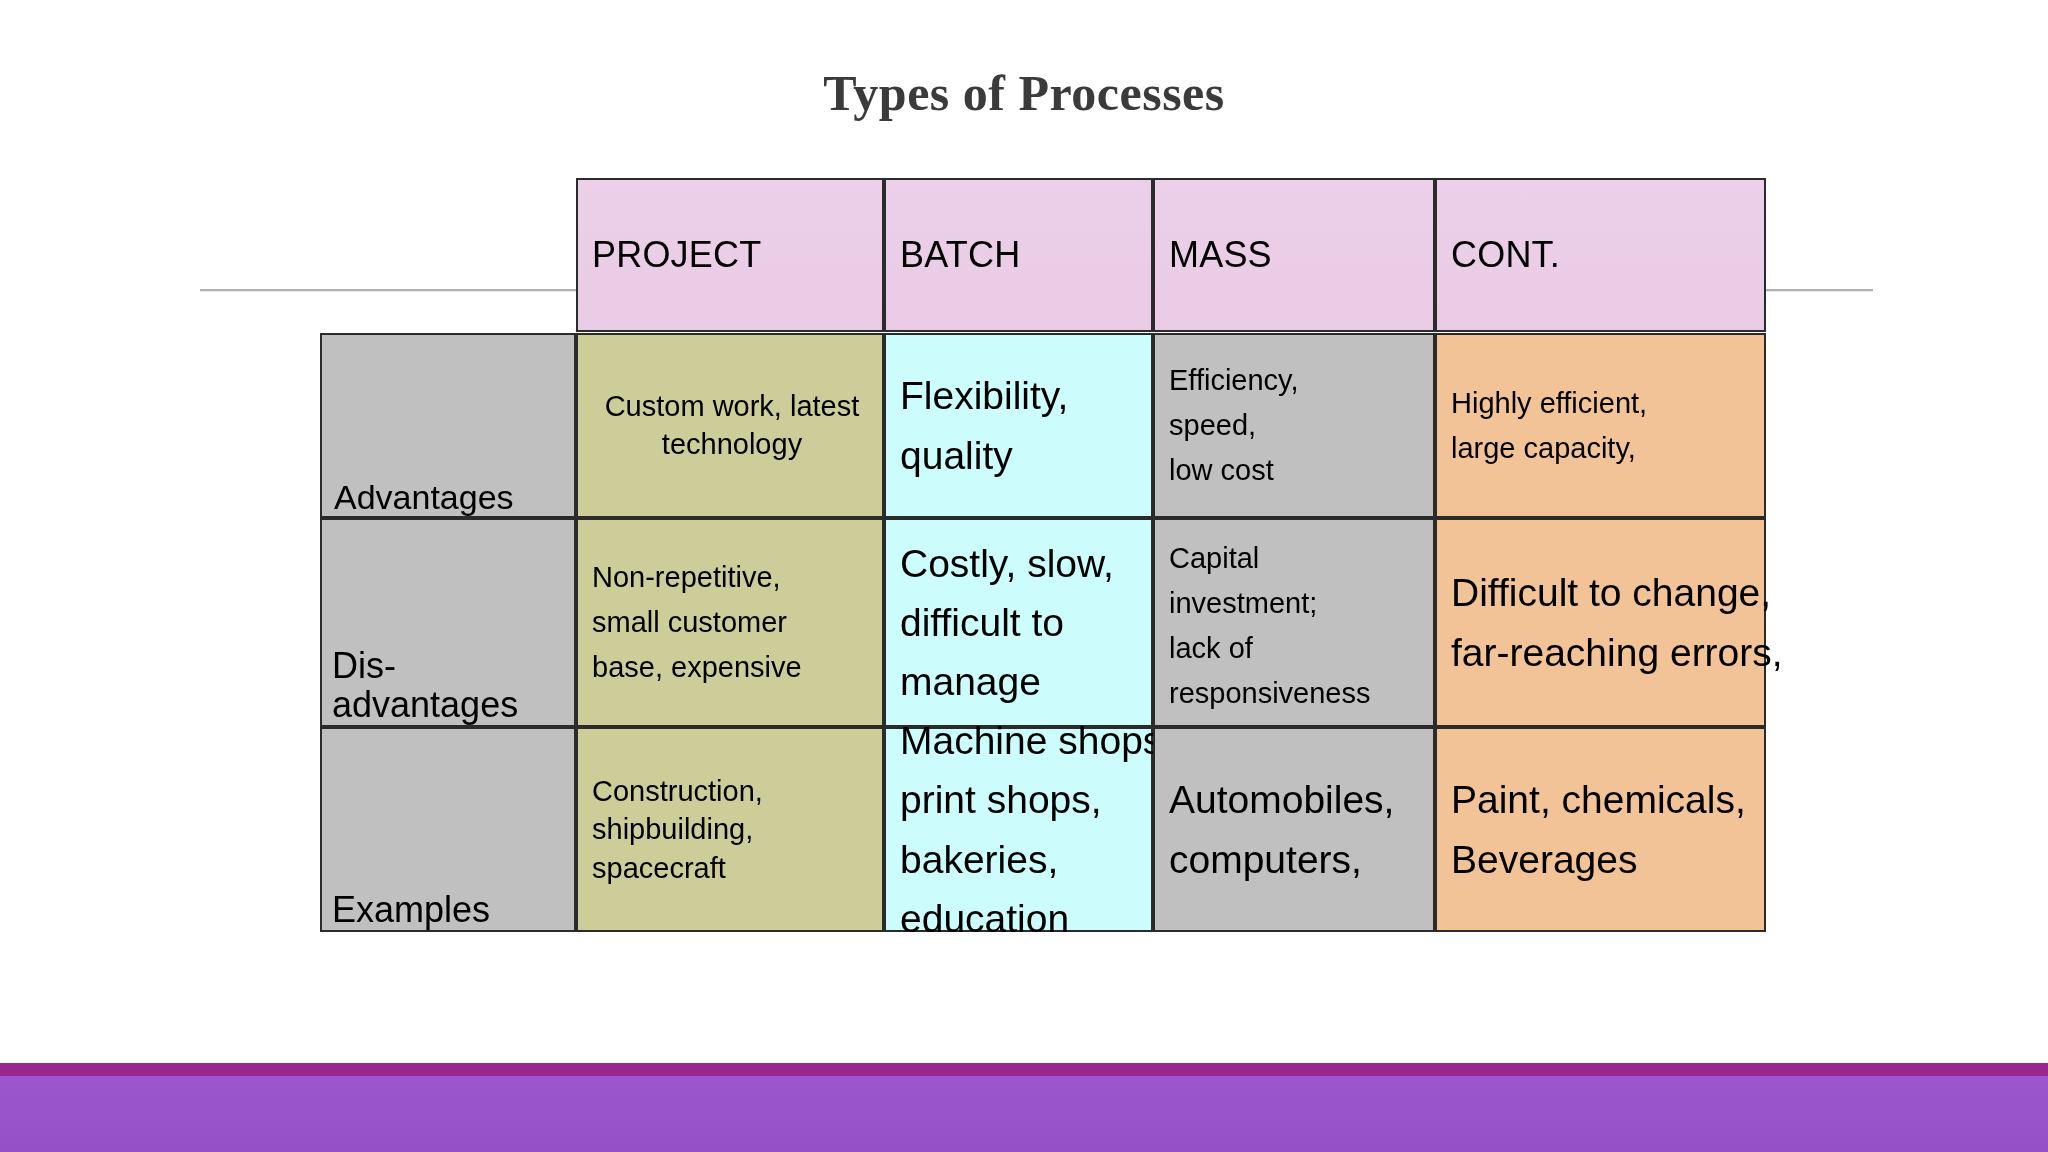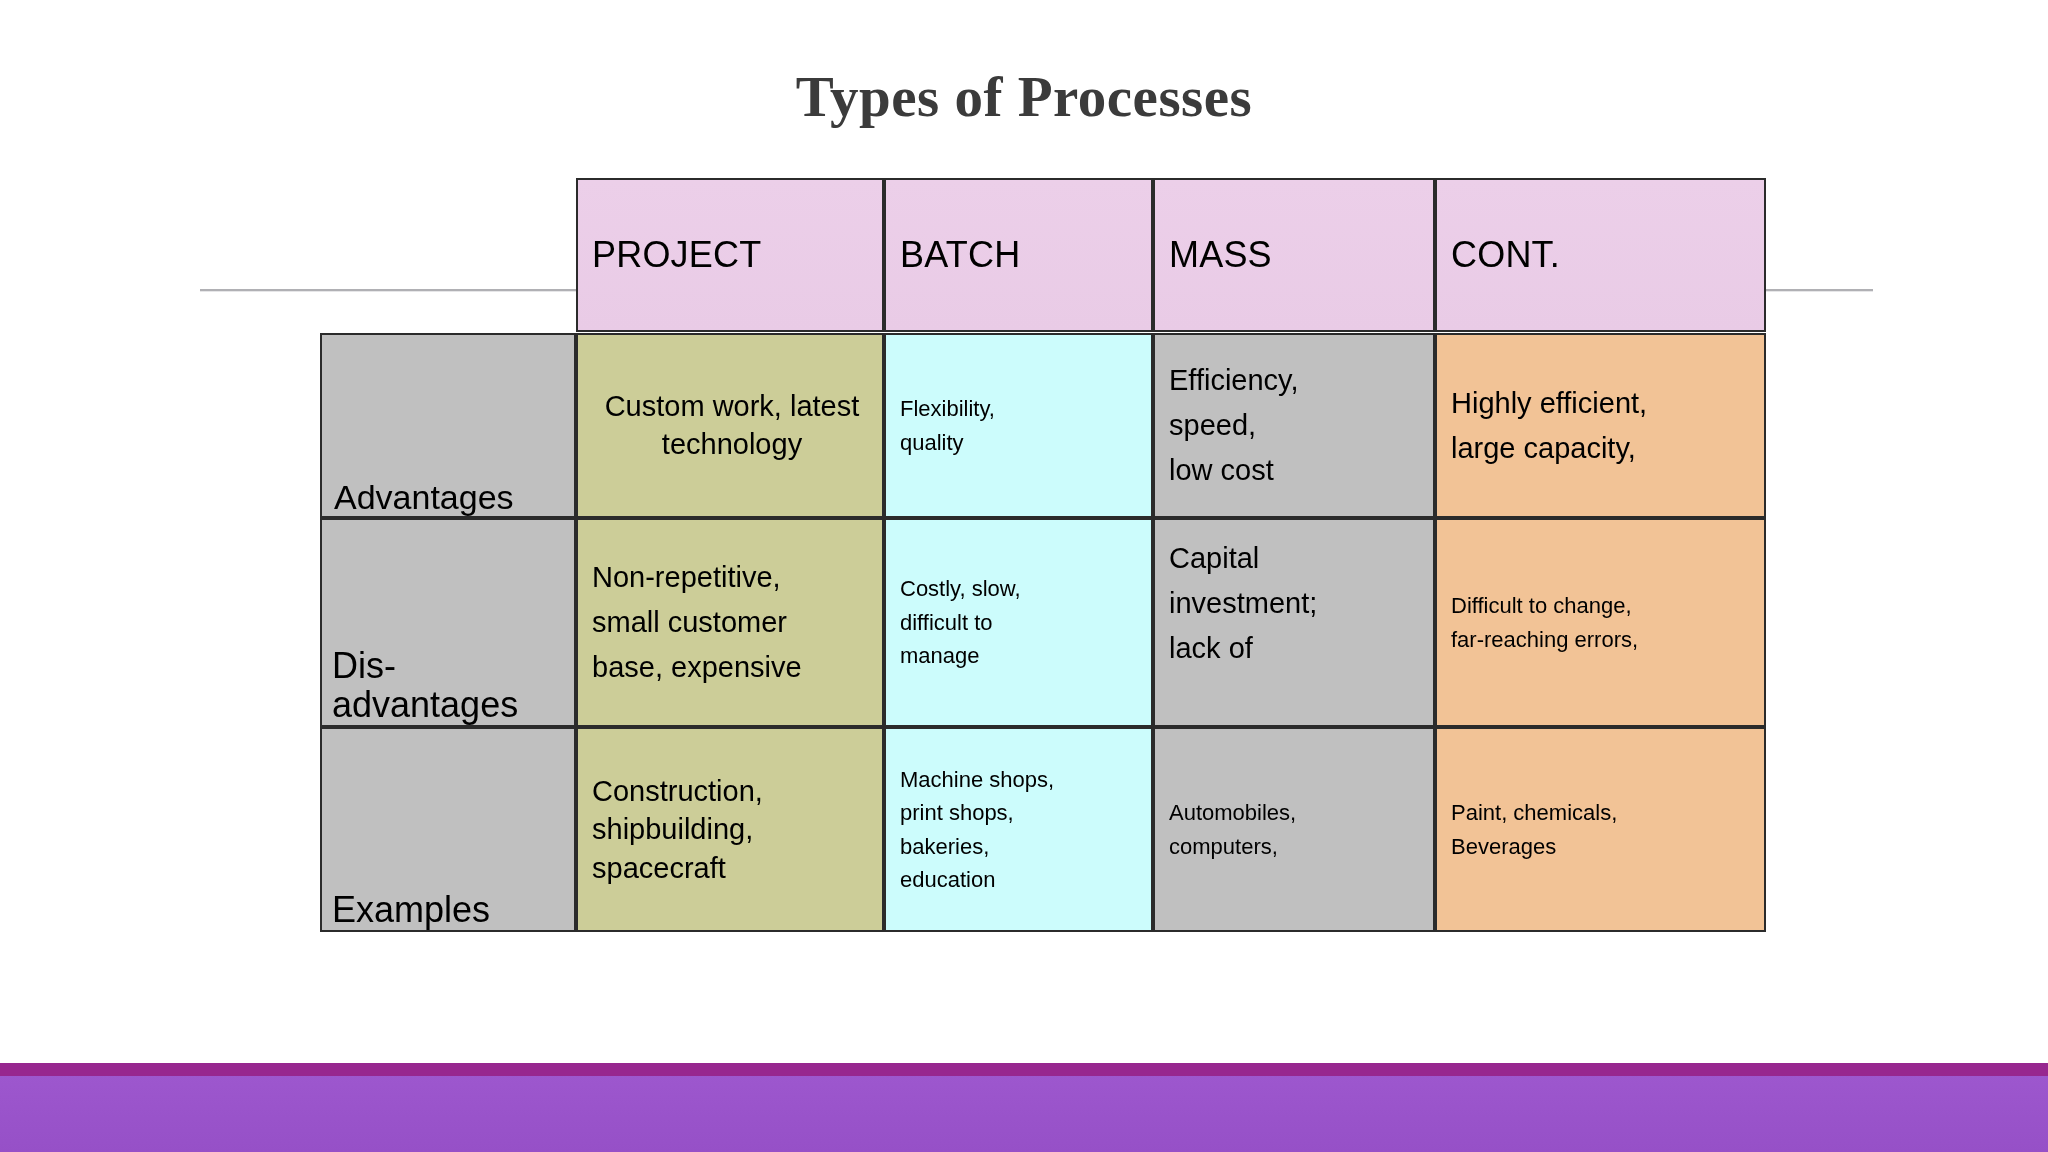--- a/index.html
+++ b/index.html
@@ -17,21 +17,21 @@
 
   
   #slide-title {
     position: absolute;
     left: 0;
     top: 68px;
     width: 2048px;
     text-align: center;
     font-family: "Liberation Serif", serif;
     font-weight: bold;
-    font-size: 57px;
+    font-size: 50px;
     color: #3b3b3b;
     letter-spacing: 0.5px;
     line-height: 1;
   }
 
   
   #divider-rule {
     position: absolute;
     left: 200px;
     top: 289px;
@@ -104,21 +104,21 @@
   .ctext {
     display: flex;
     flex-direction: column;
     justify-content: center;
     padding: 0 10px 0 14px;
     font-size: 29px;
     line-height: 1.28;
   }
   .ctext.centered { align-items: center; text-align: center; }
   .ctext.roomy  { line-height: 1.55; }
-  .ctext.roomier{ line-height: 1.52; font-size: 22px; }
+  .ctext.roomier{ line-height: 1.52; font-size: 39px; }
   .ctext.tight  { line-height: 1.33; }
   .ctext.top    { justify-content: flex-start; padding-top: 16px; }
   .ctext .ln { white-space: nowrap; }
 
   
   #footer-bar {
     position: absolute;
     left: 0;
     bottom: 0;
     width: 2048px;
@@ -202,20 +202,21 @@
   </div>
   <div class="cell r2 c2 fill-cyan ctext roomier">
     <span class="ln">Costly, slow,</span>
     <span class="ln">difficult to</span>
     <span class="ln">manage</span>
   </div>
   <div class="cell r2 c3 fill-gray ctext roomy top">
     <span class="ln">Capital</span>
     <span class="ln">investment;</span>
     <span class="ln">lack of</span>
+    <span class="ln"> responsiveness</span>
   </div>
   <div class="cell r2 c4 fill-peach ctext roomier">
     <span class="ln">Difficult to change,</span>
     <span class="ln">far-reaching errors,</span>
   </div>
 
   <div class="cell r3 c0 fill-label rowlabel big">
     <span>Examples</span>
   </div>
   <div class="cell r3 c1 fill-olive ctext tight">

